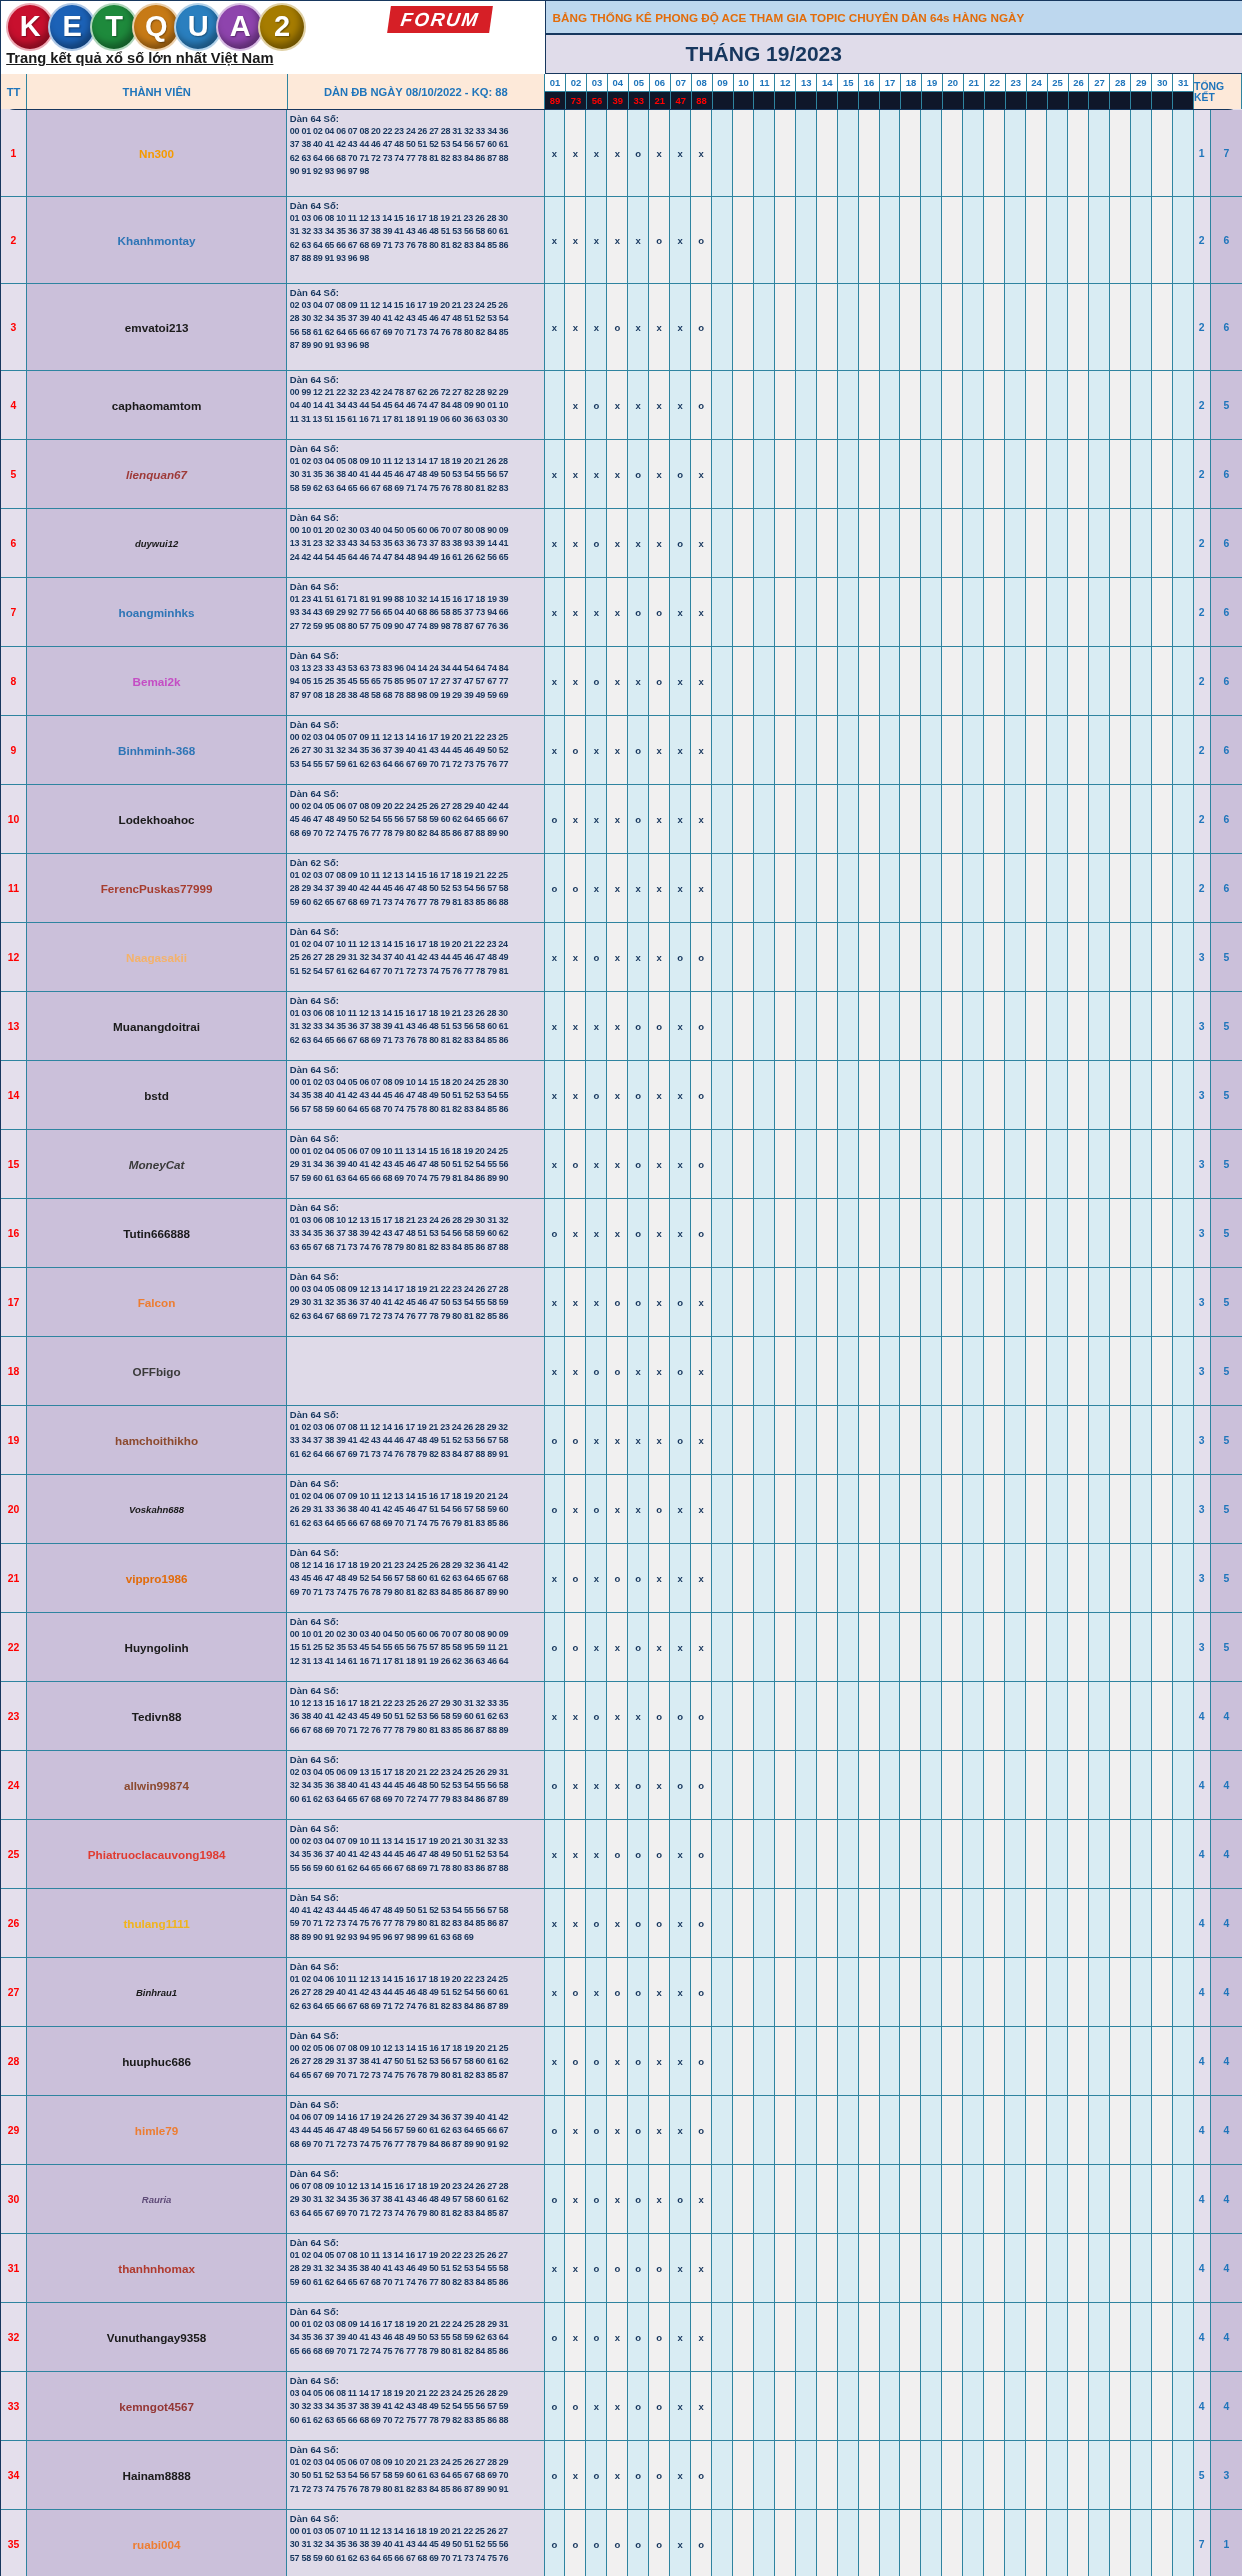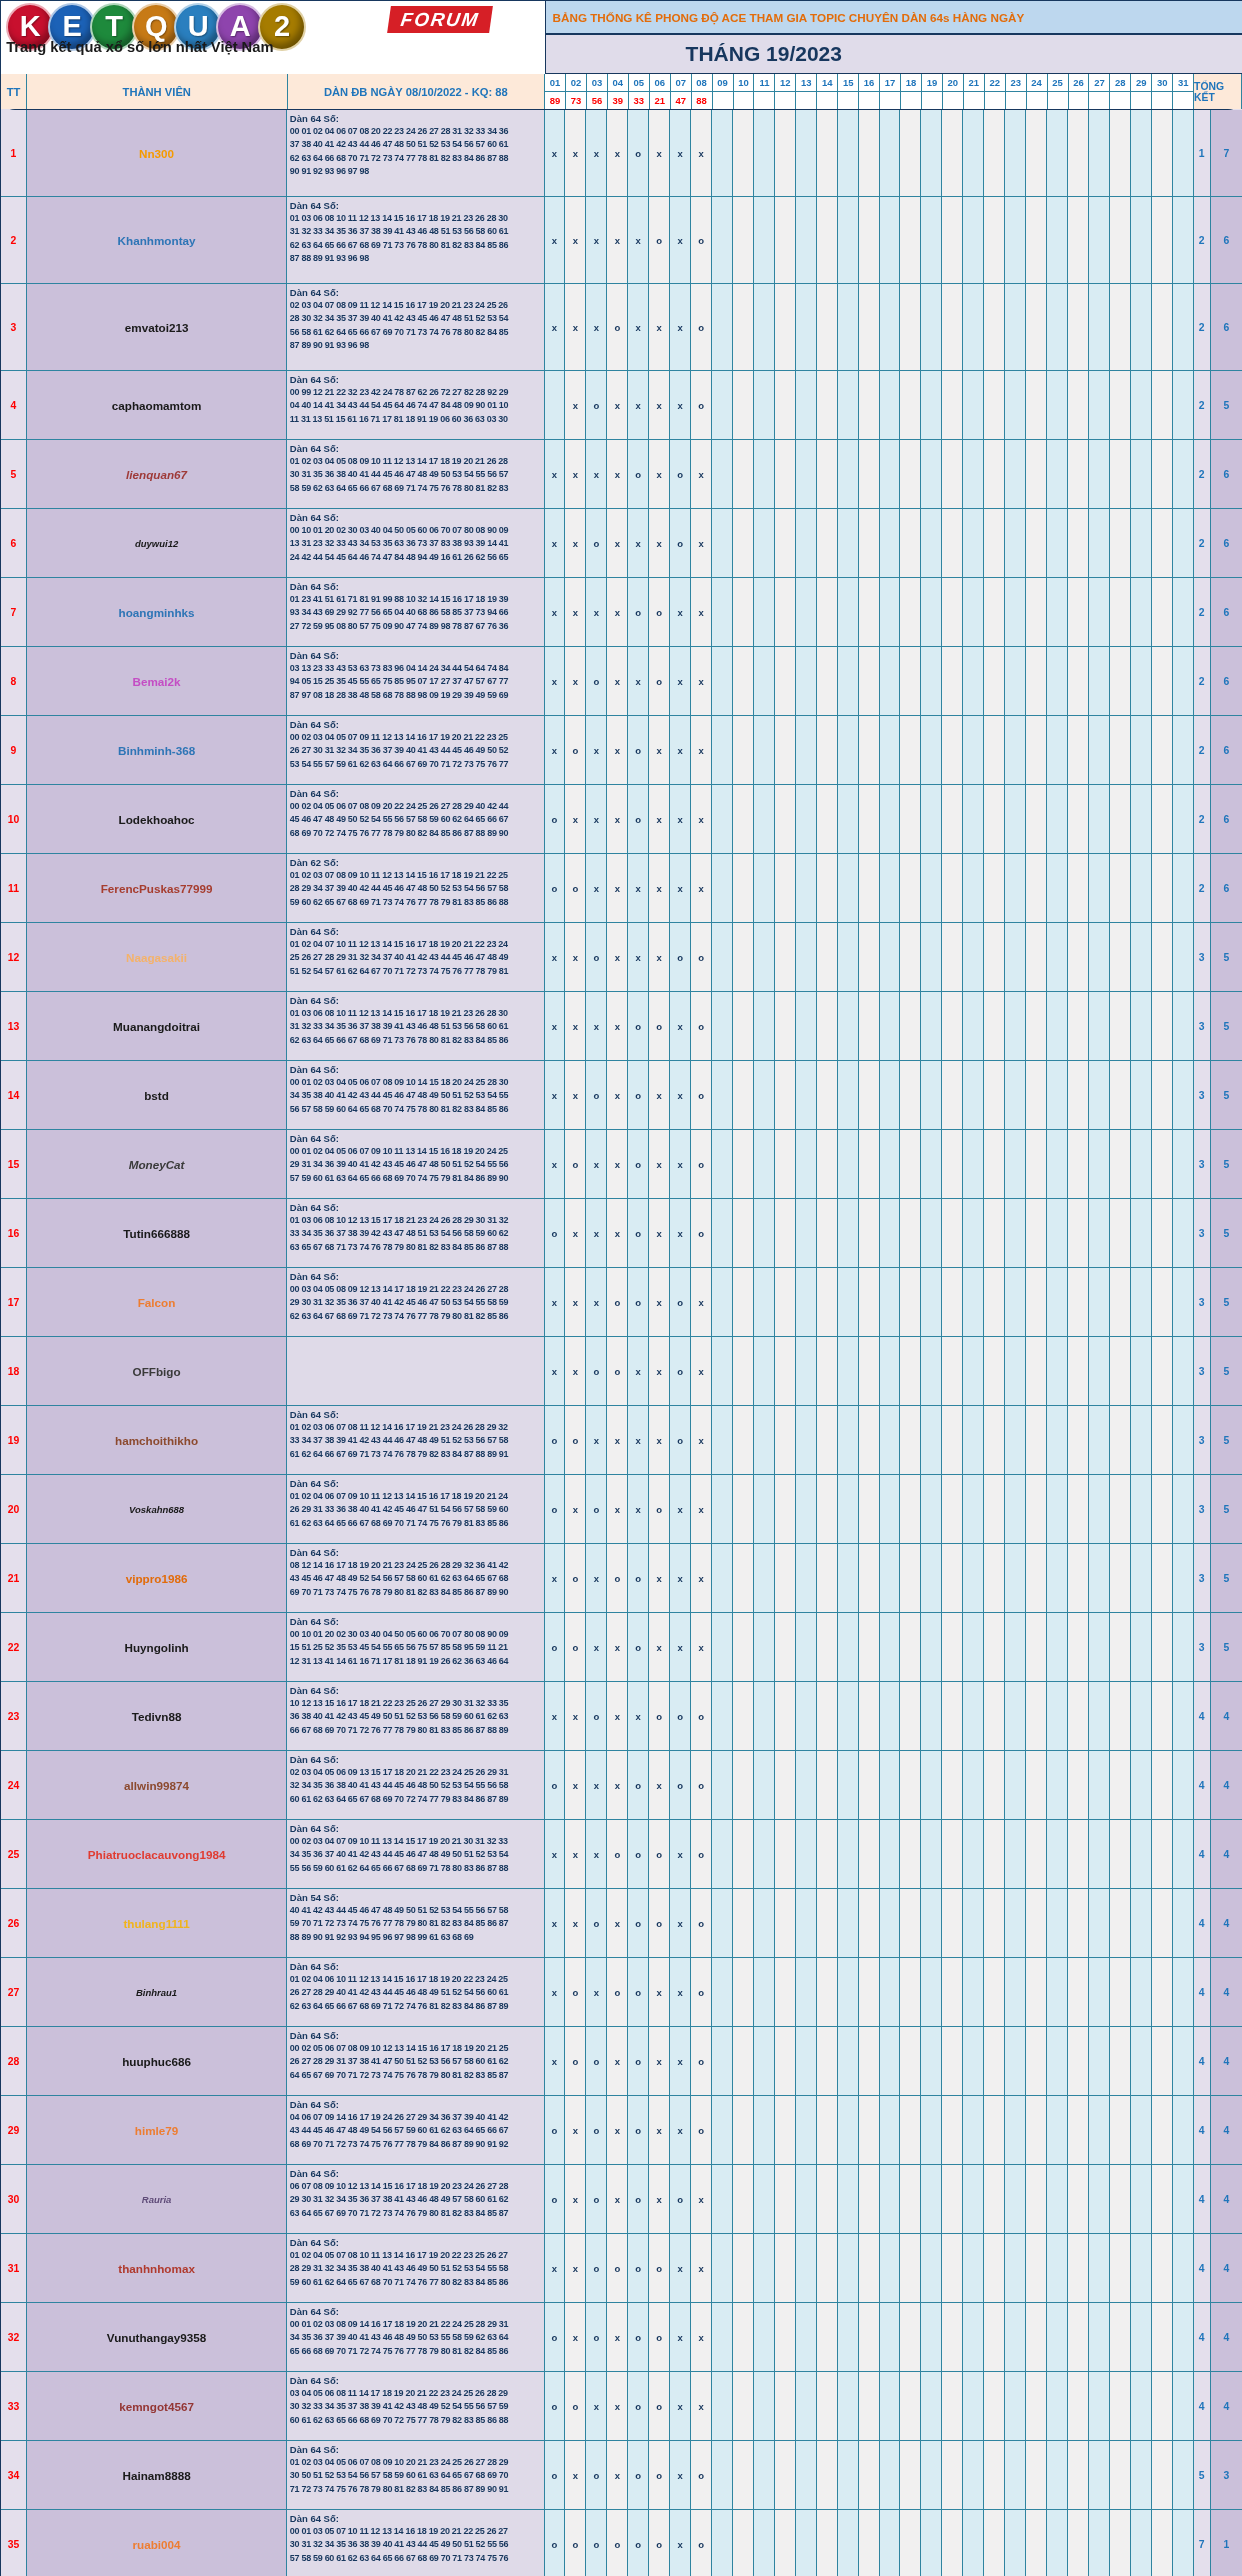--- a/index.html
+++ b/index.html
@@ -4,35 +4,35 @@
 <style>
   html,body{margin:0;padding:0;background:#E4DFEC;}
   .page{width:1243px;font-family:"Liberation Sans",sans-serif;background:#E4DFEC;border:0.9px solid #17375E;box-sizing:border-box;}
   *{box-sizing:border-box;}
   
   .topsec{display:flex;width:100%;height:73px;}
   .logo-block{width:545px;height:73px;background:#FFFFFF;position:relative;border-right:1.7px solid #17375E;overflow:hidden;}
   .balls{position:absolute;left:5.2px;top:1.7px;display:flex;align-items:center;}
   .ball{width:48px;height:48px;border-radius:50%;color:#fff;font-weight:bold;font-size:29px;display:flex;align-items:center;justify-content:center;margin-right:-6px;border:2.6px solid rgba(255,255,255,.65);box-shadow:inset -3.5px -5.2px 7px rgba(0,0,0,.35);text-shadow:0.9px 0.9px 1.7px rgba(0,0,0,.4);}
   .forum-badge{position:absolute;left:388px;top:5.2px;background:#D61F26;color:#fff;font-style:italic;font-weight:bold;font-size:19px;padding:2.6px 12px;transform:skewX(-8deg);letter-spacing:1.7px;}
-  .tagline{position:absolute;left:5.2px;top:38px;font-size:14.7px;font-weight:bold;color:#1a1a1a;}
+  .tagline{position:absolute;left:5.2px;top:49px;font-size:14.7px;font-weight:bold;color:#1a1a1a;text-decoration:underline;}
   .rightcol{width:697px;display:flex;flex-direction:column;}
   .banner{height:40px;background:#BDD7EE;color:#E36C0A;font-weight:bold;font-size:11.7px;display:flex;align-items:center;padding-left:7px;border-bottom:2.6px solid #17375E;}
   .monthbar{height:46px;background:#E0DCEA;color:#17375E;font-weight:bold;font-size:21px;display:flex;align-items:center;padding-left:140px;border-bottom:1.7px solid #17375E;}
   
   .thead{display:flex;width:100%;height:36px;border-bottom:1.7px solid #17375E;border-radius:14px;}
   .hcell{background:#FDE9D9;color:#1F75BB;font-weight:bold;font-size:11.2px;display:flex;align-items:center;justify-content:center;border-right:0.9px solid #2f84a0;}
   .h-tt{width:26px;}
   .h-member{width:261px;}
   .h-dan{width:258px;}
   .h-days{width:649px;display:flex;flex-direction:column;}
   .hdr-days-row{display:flex;height:18px;}
   .hdr-res-row{display:flex;height:18px;border-top:0.9px solid #2f84a0;}
   .hday{width:21px;background:#fff;color:#1F75BB;font-weight:bold;font-size:9.5px;display:flex;align-items:center;justify-content:center;border-right:0.9px solid #2f84a0;}
-  .hres{width:21px;background:#ffffff;color:#FF0000;font-weight:bold;font-size:9.5px;display:flex;align-items:center;justify-content:center;border-right:0.9px solid #2f84a0;}
+  .hres{width:21px;background:#0f172a;color:#FF0000;font-weight:bold;font-size:9.5px;display:flex;align-items:center;justify-content:center;border-right:0.9px solid #2f84a0;}
   .h-total{width:48px;font-size:10.4px;}
   
   .trow{display:flex;width:100%;border-bottom:1.7px solid #2f84a0;min-height:69px;}
   .c{border-right:0.9px solid #2f84a0;display:flex;align-items:center;justify-content:center;}
   .c-tt{width:26px;background:#E4DFEC;color:#FF0000;font-weight:bold;font-size:10.4px;}
   .c-member{width:261px;background:#CBC0DA;font-weight:bold;font-size:11.7px;text-align:center;}
   .c-dan{width:258px;background:#DFDAE8;flex-direction:column;align-items:flex-start;justify-content:flex-start;padding:1.7px 2.6px;overflow:hidden;}
   .dan-title{color:#17375E;font-weight:bold;font-size:9.5px;line-height:13px;white-space:nowrap;}
   .dan-line{color:#17375E;font-weight:bold;font-size:9px;line-height:13.4px;letter-spacing:-0.3px;white-space:nowrap;}
   .c-day{width:21px;color:#17375E;font-weight:bold;font-size:9.5px;}

